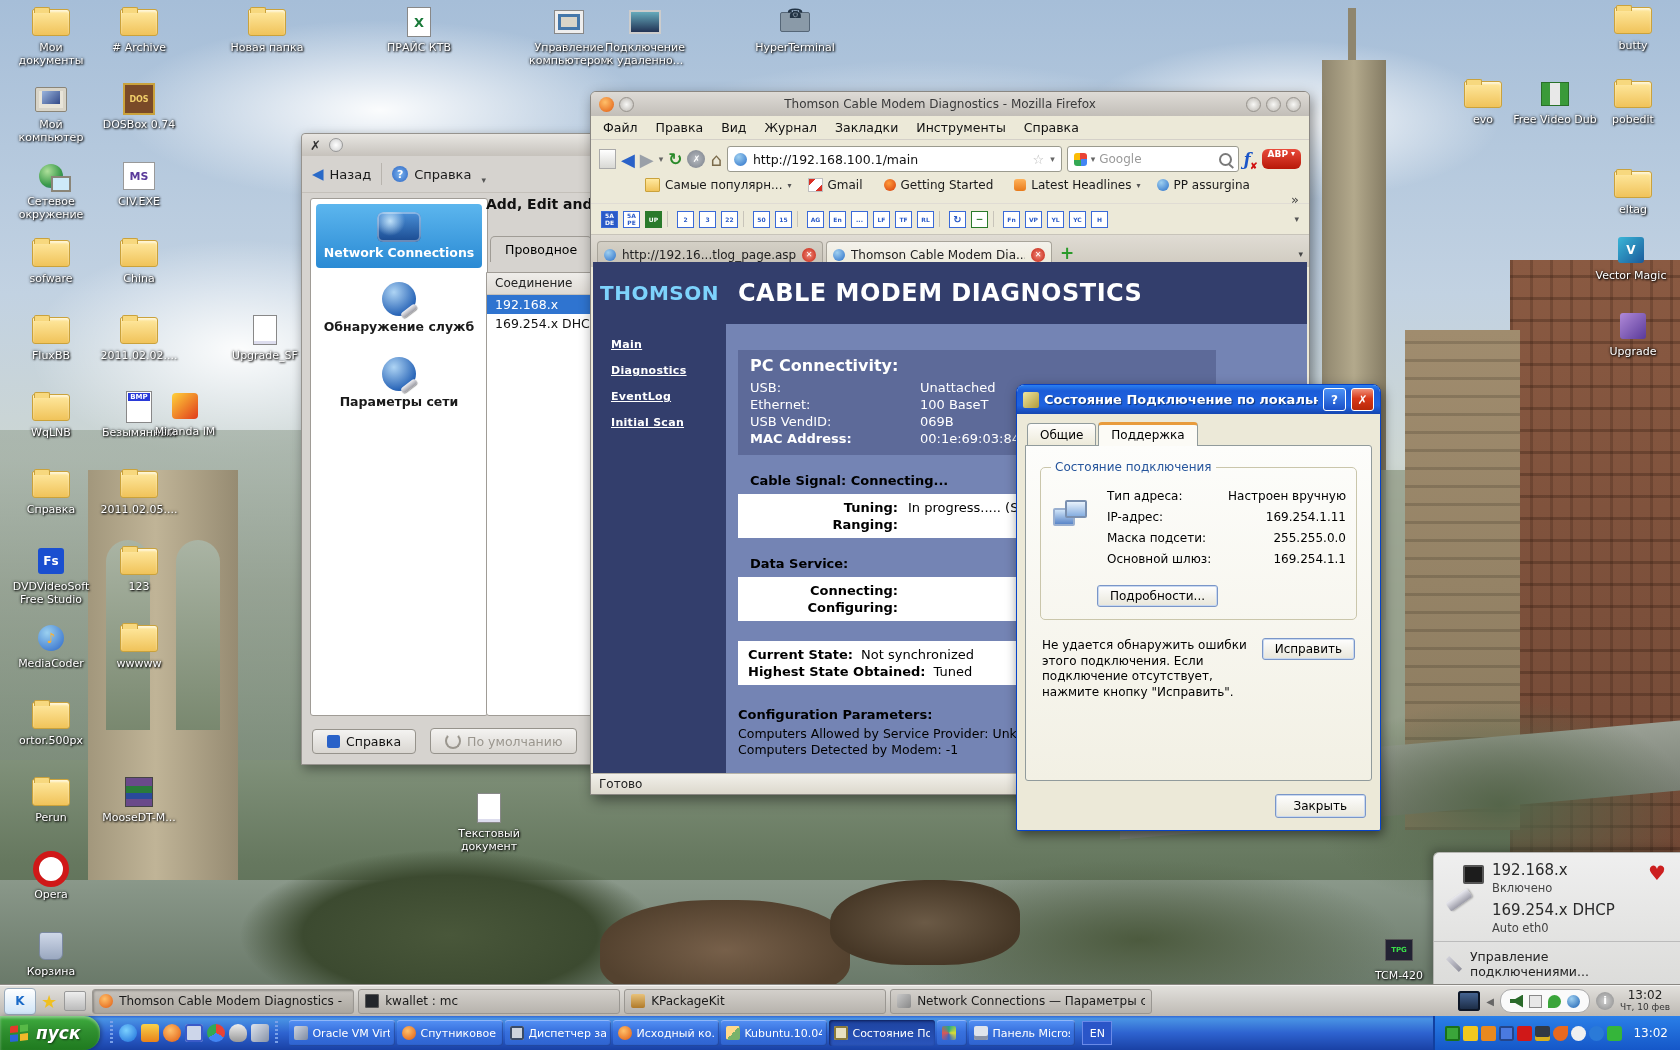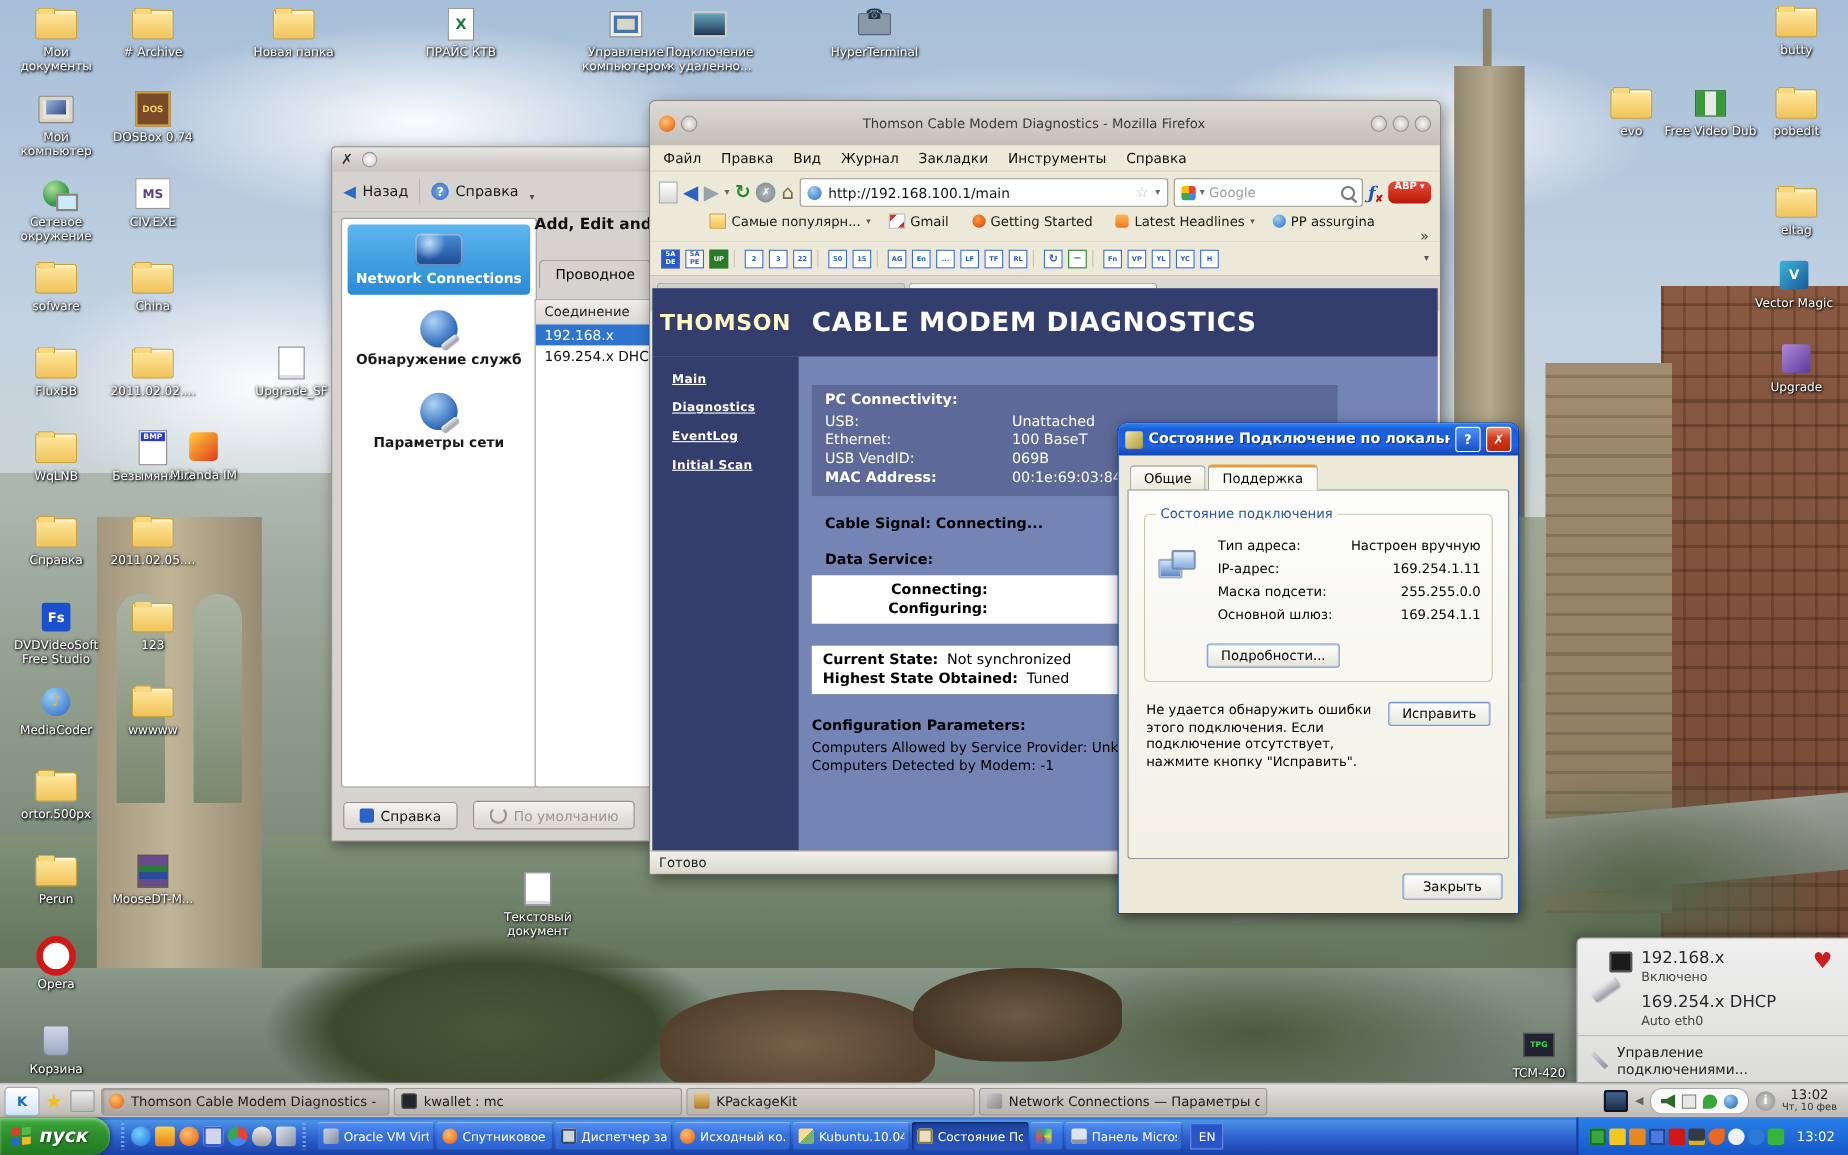--- a/index.html
+++ b/index.html
@@ -100,21 +100,21 @@
   .kw-row{font-size:12.5px;padding:2px 8px;color:#111;}
   .kw-row.selected{background:#2f74d0;color:#fff;}
   .kw-buttons{position:absolute;left:10px;bottom:10px;display:flex;gap:14px;align-items:center;}
   .kw-btn{display:flex;align-items:center;gap:6px;padding:4px 14px;border:1px solid #96938c;border-radius:4px;background:linear-gradient(#f4f3f1,#d9d6d1);font-size:12.5px;font-family:inherit;color:#111;}
   .kw-btn.disabled{color:#9a968e;}
   .kw-bic{display:inline-block;}
   .kw-bic.help{width:13px;height:13px;background:#2a62c8;border-radius:2px;}
   .kw-bic.undo{width:12px;height:12px;border:2px solid #9a968e;border-radius:50%;border-top-color:transparent;}
   
   .ffwin{position:absolute;left:590px;top:91px;width:720px;height:704px;background:#ece9d8;border:1px solid #8a8782;border-radius:6px 6px 0 0;box-shadow:3px 5px 14px rgba(0,0,0,.45);z-index:40;box-sizing:border-box;}
-  .ff-title{height:40px;background:linear-gradient(#dedbd6,#c2beb8);border-radius:5px 5px 0 0;display:flex;align-items:center;padding:0 8px;gap:5px;}
+  .ff-title{height:24px;background:linear-gradient(#dedbd6,#c2beb8);border-radius:5px 5px 0 0;display:flex;align-items:center;padding:0 8px;gap:5px;}
   .ff-logo{width:15px;height:15px;border-radius:50%;background:radial-gradient(circle at 40% 35%,#ffc06a,#e0590f);}
   .circ{width:13px;height:13px;border-radius:50%;background:radial-gradient(#f8f8f6,#b8b4ae);border:1px solid #98948e;}
   .ff-title-text{flex:1;text-align:center;color:#3a3a3a;font-size:12px;}
   .ff-menu{height:23px;display:flex;align-items:center;gap:18px;padding:0 12px;border-bottom:1px solid #d4d0c8;color:#111;font-size:12.5px;}
   .ff-nav{height:38px;display:flex;align-items:center;gap:5px;padding:0 8px;}
   .pageic{width:15px;height:18px;background:linear-gradient(#fff,#d8d8d4);border:1px solid #aaa;}
   .back{color:#2a62c8;font-size:18px;}
   .fwd{color:#9aa0a8;font-size:18px;}
   .nav-dd{font-size:9px;color:#666;}
   .reload{color:#2a8a2a;font-size:17px;font-weight:bold;}
@@ -156,28 +156,28 @@
   .ff-tabs{height:30px;background:linear-gradient(#e0dcd4,#cfcabf);display:flex;align-items:flex-end;padding:2px 6px 0;border-top:1px solid #c8c4ba;}
   .tabs-row{display:flex;gap:3px;align-items:flex-end;}
   .tab{width:226px;height:26px;border:1px solid #a8a49a;border-bottom:none;border-radius:4px 4px 0 0;background:linear-gradient(#d4d0c6,#c4bfb4);display:flex;align-items:center;gap:6px;padding:0 6px;font-size:12px;color:#222;box-sizing:border-box;}
   .tab.active{background:linear-gradient(#f4f2ec,#ece9d8);}
   .tab-label{flex:1;overflow:hidden;white-space:nowrap;}
   .tab-close{width:14px;height:14px;border-radius:50%;background:radial-gradient(#f08a7a,#c41e0e);color:#fff;font-size:8px;display:flex;align-items:center;justify-content:center;flex:none;}
   .newtab{color:#2a9a2a;font-size:17px;font-weight:bold;margin:0 8px 4px;}
   .tabs-dd{margin-left:auto;margin-bottom:8px;font-size:9px;color:#444;}
   .ff-page{position:absolute;left:2px;right:2px;top:170px;bottom:20px;background:#7484b4;overflow:hidden;}
   .pg-header{position:absolute;left:0;right:0;top:0;height:62px;background:#333e6c;display:flex;align-items:center;}
-  .brand{width:133px;text-align:center;color:#fef9c3;font-weight:bold;font-size:20px;letter-spacing:.5px;}
+  .brand{width:133px;text-align:center;color:#7dd3fc;font-weight:bold;font-size:20px;letter-spacing:.5px;}
   .pg-title{color:#fff;font-weight:bold;font-size:24px;letter-spacing:.5px;margin-left:12px;white-space:nowrap;}
   .pg-side{position:absolute;left:0;top:62px;bottom:0;width:133px;background:#333e6c;padding-top:14px;display:flex;flex-direction:column;gap:13px;}
   .pg-link{color:#fff;font-weight:bold;font-size:11px;text-decoration:underline;margin-left:18px;letter-spacing:.3px;}
   .pg-body{position:absolute;left:133px;top:62px;right:0;bottom:0;overflow:hidden;}
   .panel{width:478px;margin-left:12px;box-sizing:border-box;}
   .panel.dark{margin-top:26px;background:#5d6a99;color:#fff;padding:6px 12px 8px;}
-  .ph{font-weight:bold;font-size:13px;margin-bottom:4px;}
+  .ph{font-weight:bold;font-size:16px;margin-bottom:4px;}
   .prow{display:flex;font-size:13px;line-height:17px;}
   .dark .pl{width:160px;text-align:left;padding-right:10px;}
   .prow.b .pl{font-weight:bold;}
   .pg-h2{font-weight:bold;font-size:13px;color:#000;margin:18px 0 6px 24px;}
   .panel.white{background:#fff;color:#000;padding:5px 10px;}
   .white.rt .pl{width:150px;text-align:right;padding-right:10px;font-weight:bold;}
   .white.lt .pl{font-weight:bold;padding-right:8px;}
   .panel.lt{margin-top:20px;}
   .pg-h3{font-weight:bold;font-size:13px;color:#000;margin:22px 0 4px 12px;}
   .cfg-line{font-size:12.5px;color:#000;margin-left:12px;line-height:16px;}
@@ -806,20 +806,31 @@
                 <span class="pl">USB VendID:</span>
                 <span class="pv">069B</span>
               </div>
               <div class="prow b">
                 <span class="pl">MAC Address:</span>
                 <span class="pv">00:1e:69:03:84:f0</span>
               </div>
             </div>
         </div>
         <div class="pg-h2">Cable Signal: Connecting...</div>
+        <div class="panel white rt">
+
+        <div class="prow">
+              <span class="pl">Tuning:</span>
+              <span class="pv">In progress..... (S</span>
+            </div>
+            <div class="prow">
+              <span class="pl">Ranging:</span>
+              <span class="pv"></span>
+            </div>
+          </div>
         <div class="pg-h2">Data Service:</div>
         <div class="panel white rt">
 
         <div class="prow">
               <span class="pl">Connecting:</span>
               <span class="pv"></span>
             </div>
             <div class="prow">
               <span class="pl">Configuring:</span>
               <span class="pv"></span>

